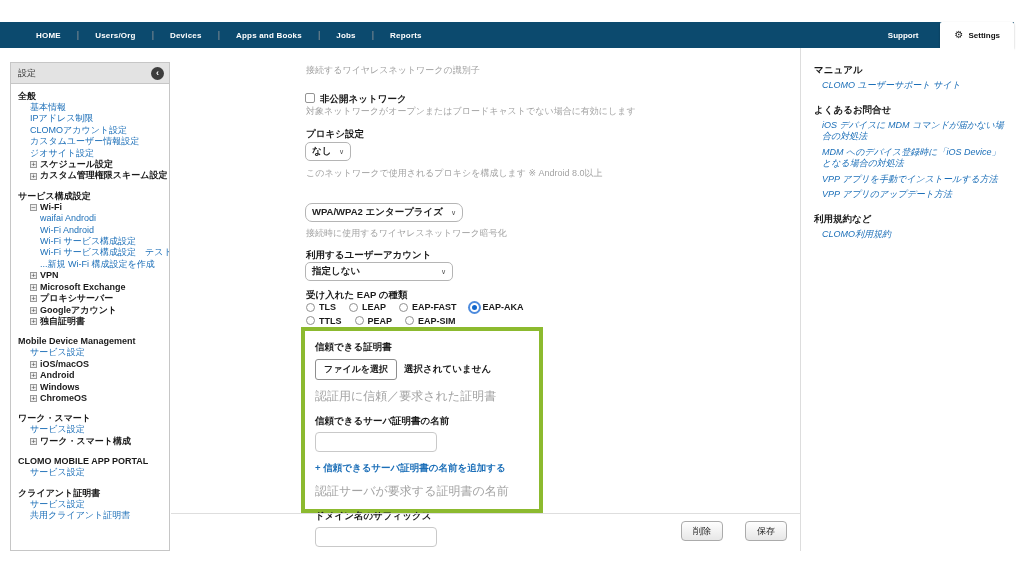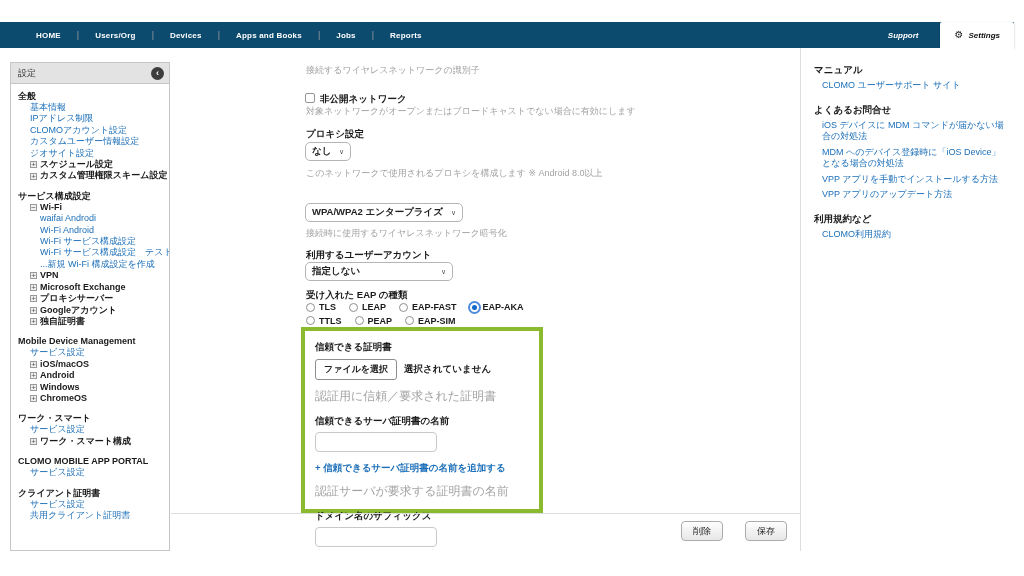--- a/index.html
+++ b/index.html
@@ -6,21 +6,21 @@
   html,body { width:1024px; height:576px; background:#fff; overflow:hidden;
     font-family:"Liberation Sans","DejaVu Sans",sans-serif; position:relative; }
 
   
   .topnav { position:absolute; left:0; top:22px; width:1014px; height:26px;
     background:#0c4a6e; display:flex; align-items:center; }
   .nav-left { display:flex; align-items:center; height:100%; padding-left:20px; flex:1; }
   .nav-item { color:#fff; font-size:8px; font-weight:bold; padding:0 16px; cursor:pointer;
     letter-spacing:.2px; white-space:nowrap; }
   .nav-sep { color:#9c9c9c; font-size:9px; }
-  .nav-right { display:flex; align-items:center; height:100%;font-style:italic; }
+  .nav-right { display:flex; align-items:center; height:100%; }
   .support { color:#fff; font-size:8px; font-weight:bold; padding:0 22px; white-space:nowrap; }
   .settings-tab { background:#fff; height:26px; display:flex; align-items:center; gap:5px;
     padding:0 14px; border-radius:2px 2px 0 0; box-shadow:0 1px 2px rgba(0,0,0,.3); }
   .gear { font-size:10px; color:#1a1a1a; line-height:1; }
   .settings-lbl { font-size:8px; font-weight:bold; color:#111; white-space:nowrap; }
 
   
   .sidebar { position:absolute; left:10px; top:62px; width:160px; height:489px;
     border:1px solid #c6c6c6; background:#fff; overflow:hidden; }
   .sb-head { height:21px; background:#e3e3e3; border-bottom:1px solid #c6c6c6;
@@ -71,21 +71,21 @@
   .divider { position:absolute; left:171px; top:513px; width:630px; height:1px; background:#dedede; }
   .btn { position:absolute; top:521px; height:20px; border:1px solid #ababab; border-radius:4px;
     background:linear-gradient(#fefefe,#e7e7e7); font-size:9px; color:#222; padding:0 11px;
     cursor:pointer; font-family:inherit; }
 
   
   .rpanel { position:absolute; left:800px; top:48px; width:214px; height:503px;
     border-left:1px solid #ddd; padding:16px 10px 0 13px; background:#fff; }
   .rp-title { font-size:9.5px; font-weight:bold; color:#1a1a1a; margin-top:12px; line-height:12px; }
   .rp-title:first-child { margin-top:0; }
-  .rp-link { font-size:9px; color:#1c6fb8; line-height:11.5px; margin:4px 0 0 8px; cursor:pointer; }
+  .rp-link { font-size:9px; color:#1c6fb8; line-height:11.5px; margin:4px 0 0 8px; cursor:pointer;font-style:italic; }
 </style>
 </head>
 <body>
 
 <div class="topnav">
   <div class="nav-left">
       <span class="nav-item">HOME</span>
       <span class="nav-sep">|</span>
       <span class="nav-item">Users/Org</span>
       <span class="nav-sep">|</span>
@@ -226,21 +226,21 @@
 <div class="fblock help" style="left:306px; top:105px;">対象ネットワークがオープンまたはブロードキャストでない場合に有効にします</div>
 
 <div class="fblock flabel" style="left:306px; top:128px;">プロキシ設定</div>
 <div class="fblock select" style="left:305px; top:142px; width:46px; height:19px;">
   <span class="val">なし</span>
   <span class="chev">∨</span>
 </div>
 <div class="fblock help" style="left:306px; top:167px;">このネットワークで使用されるプロキシを構成します ※ Android 8.0以上</div>
 
 <div class="fblock flabel" style="left:306px; top:204px;">セキュリティの種類</div>
-<div class="fblock select" style="left:305px; top:203px; width:158px; height:19px;">
+<div class="fblock select" style="left:305px; top:203px; width:158px; height:19px;border-radius:7px;">
   <span class="val">WPA/WPA2 エンタープライズ</span>
   <span class="chev">∨</span>
 </div>
 <div class="fblock help" style="left:306px; top:227px;">接続時に使用するワイヤレスネットワーク暗号化</div>
 
 <div class="fblock flabel" style="left:306px; top:249px;">利用するユーザーアカウント</div>
 <div class="fblock select" style="left:305px; top:262px; width:148px; height:19px;">
   <span class="val">指定しない</span>
   <span class="chev">∨</span>
 </div>

